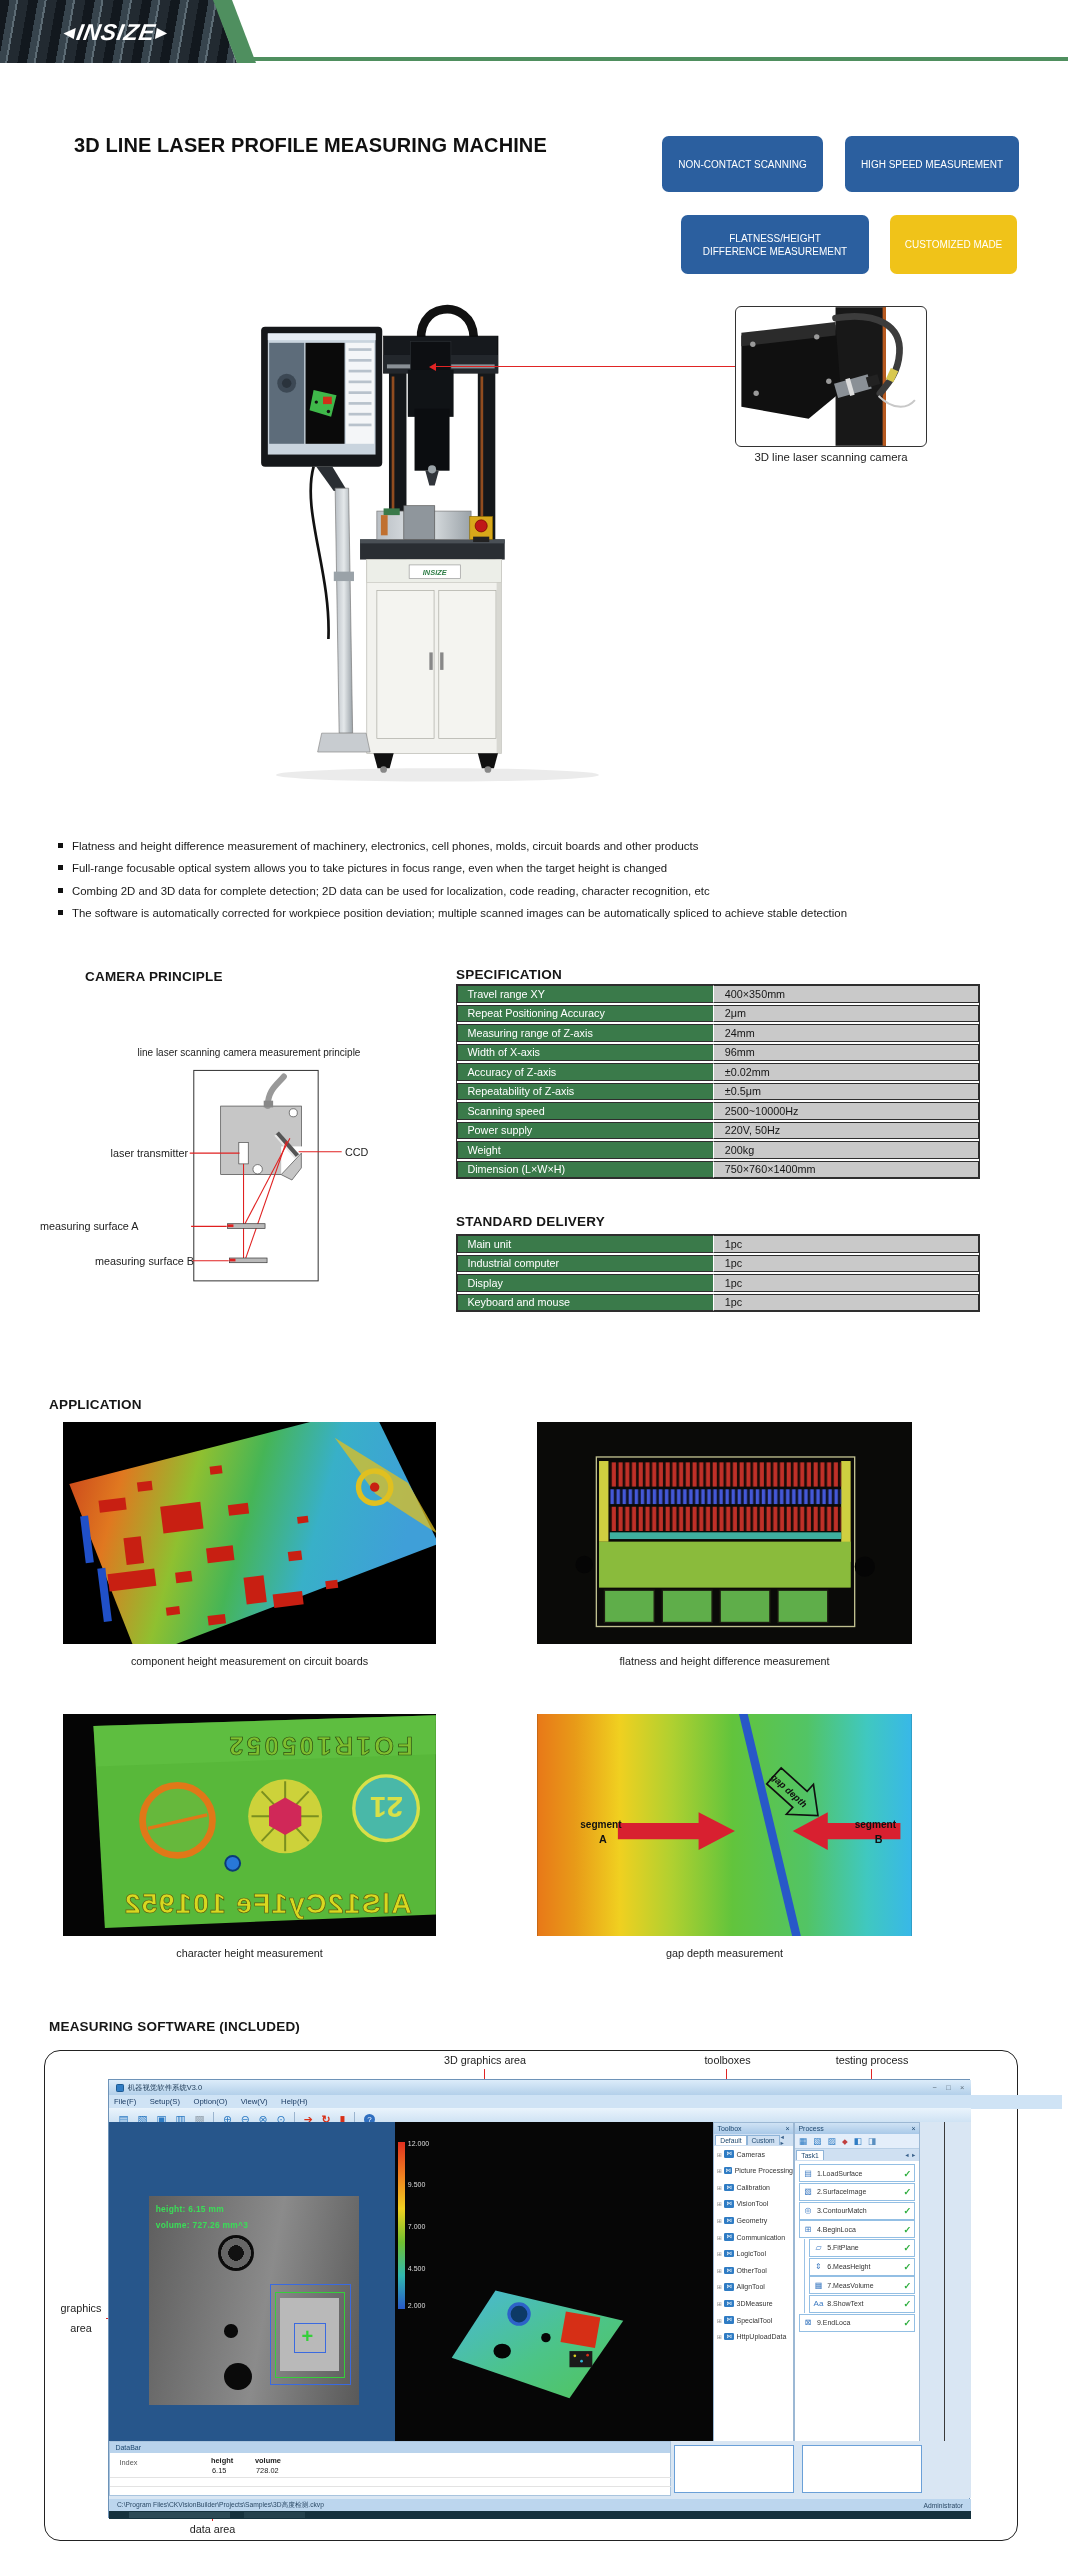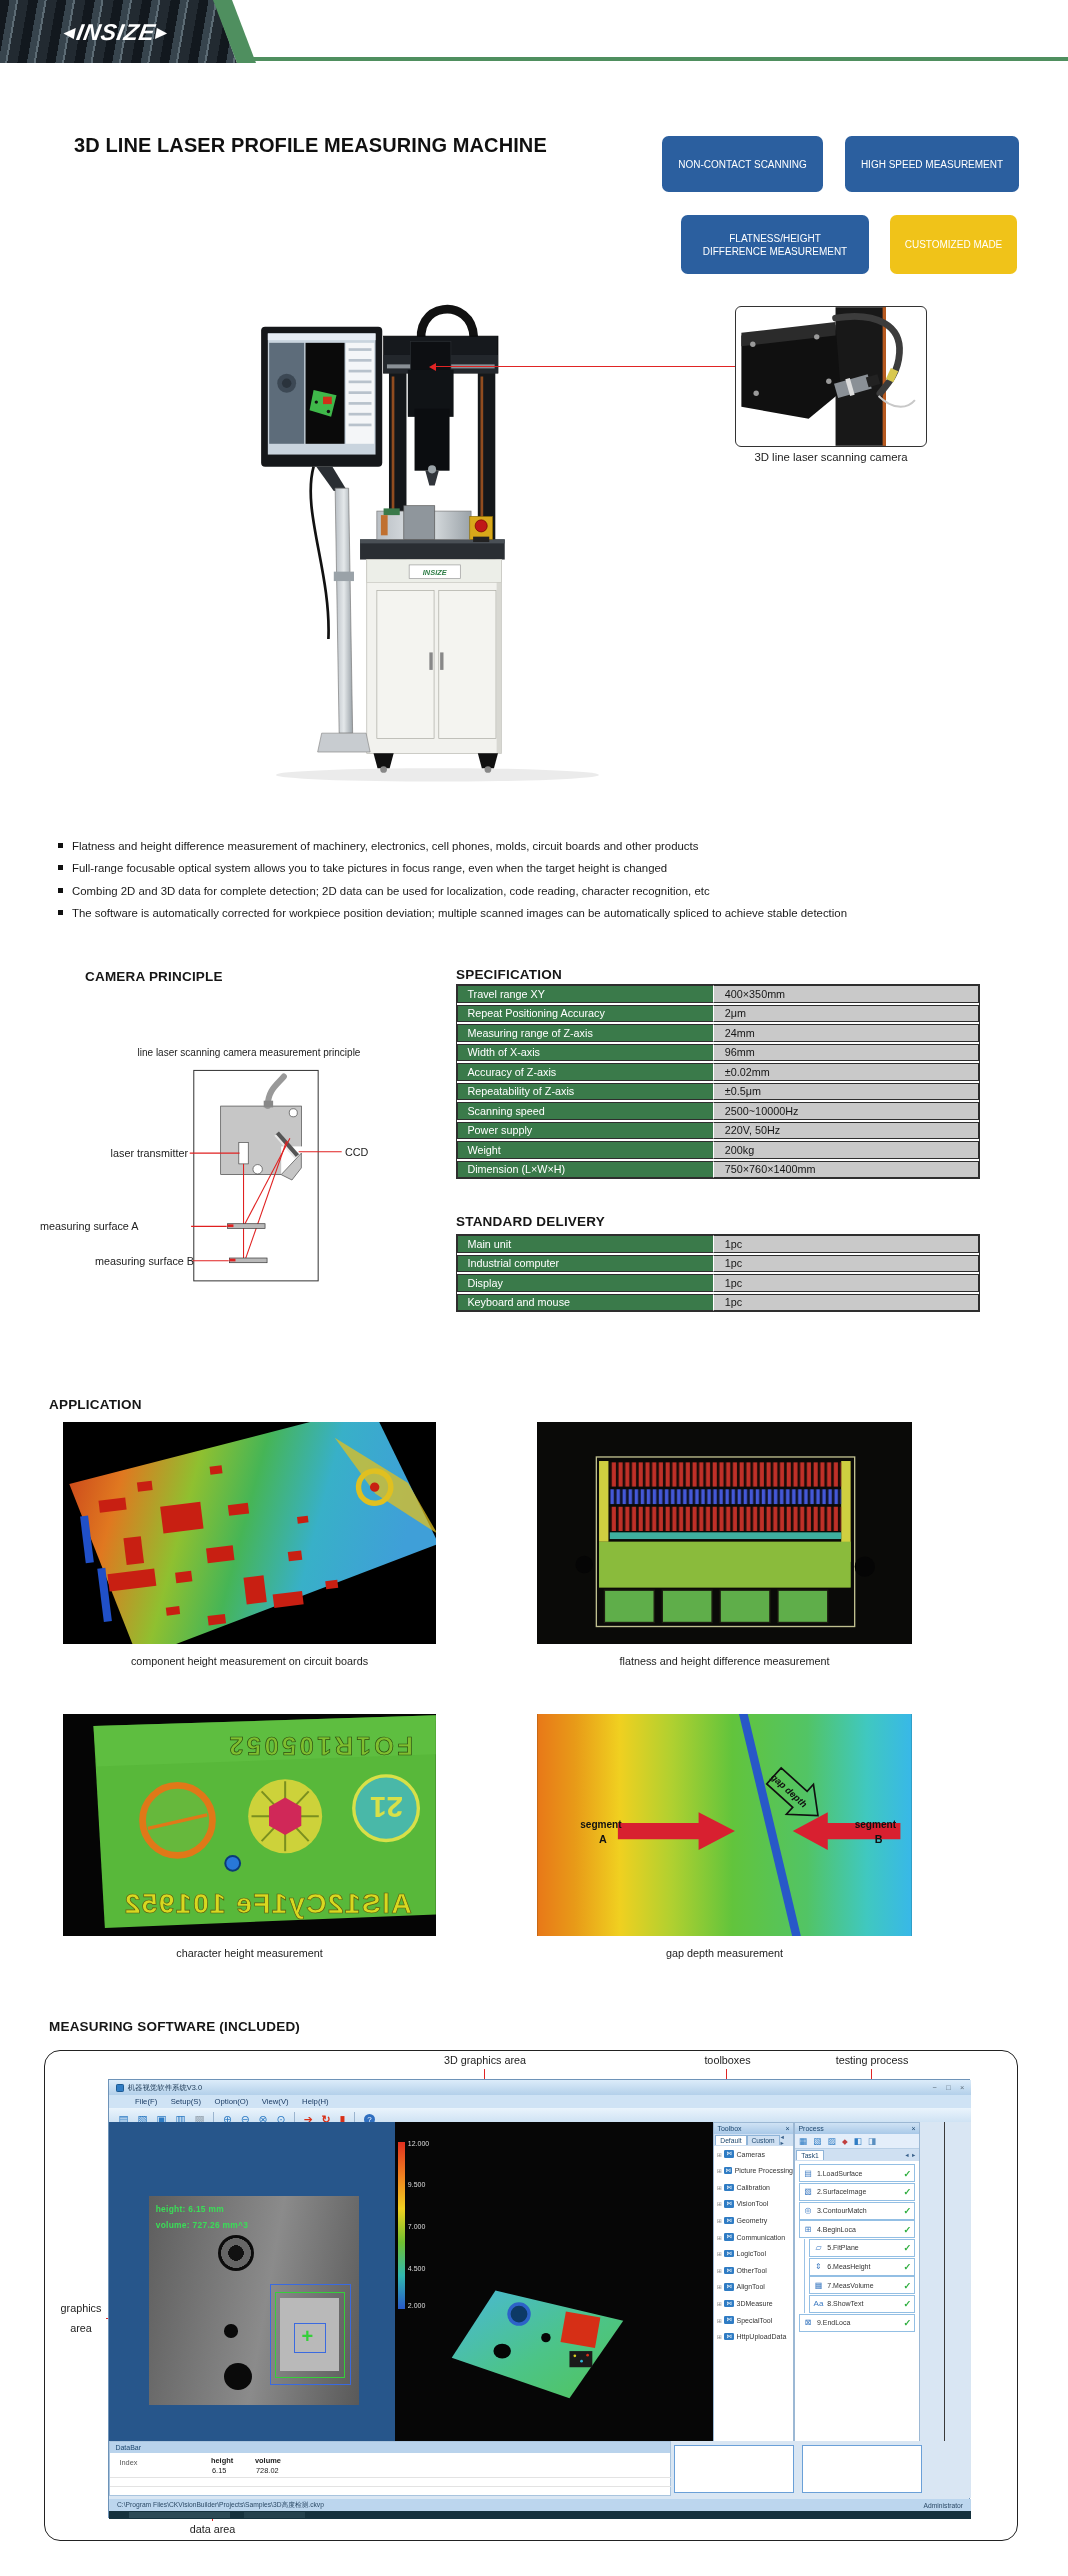--- a/index.html
+++ b/index.html
@@ -33,21 +33,21 @@
 
 .fig{position:absolute;background:#000;overflow:hidden}
 
 #sw-box{position:absolute;left:44px;top:2050px;width:974px;height:491px;border:1.3px solid #222;border-radius:16px;background:#fff}
 .callout{position:absolute;font-size:10.8px;color:#222;text-align:center}
 
 #win{position:absolute;left:108px;top:2079px;width:862px;height:439px;border:0.7px solid #6e93b8;background:#d9e6f3;font-family:"Liberation Sans",sans-serif}
 #w-title{position:absolute;left:0;top:0;width:862px;height:15px;background:linear-gradient(#dcecfa,#b3d0ea);display:flex;align-items:center;padding:0 6.7px;font-size:7.4px;color:#24405c}
 #w-title .appico{width:8px;height:8px;background:#2f7cc4;border:0.7px solid #1c5a94;border-radius:1.3px;margin-right:4px}
 #w-title .ctrls{margin-left:auto;display:flex;gap:9.4px;color:#5a6a78;font-size:7.4px}
-#w-menu{position:absolute;left:0;top:15px;width:862px;height:13.5px;background:#cfe3f5;display:flex;align-items:center;gap:13.5px;padding-left:26px;font-size:7.7px;color:#1c3c64}
+#w-menu{position:absolute;left:0;top:15px;width:953px;height:13.5px;background:#cfe3f5;display:flex;align-items:center;gap:13.5px;padding-left:5px;font-size:7.7px;color:#1c3c64}
 #w-tools{position:absolute;left:0;top:28px;width:862px;height:23.6px;background:linear-gradient(#eaf4fc,#bcd6ee);display:flex;align-items:center;gap:8.8px;padding-left:9.4px}
 #w-tools .ic{font-size:10.8px;line-height:1;color:#2f7cc4}
 #w-tools .sep{width:0.7px;height:15px;background:#9ab4cf}
 #w-main{position:absolute;left:0;top:42px;width:862px;height:320px;background:#d9e6f3}
 #gfx{position:absolute;left:0;top:0;width:314px;height:320px;background:#27568b;overflow:hidden}
 #gfx-img{position:absolute;left:40px;top:74px;width:210px;height:209px;background:linear-gradient(100deg,#5e5e5e,#8b8b8b 55%,#595959)}
 .gtxt{position:absolute;font-size:8.4px;color:#3ade57;font-weight:bold;letter-spacing:0.3px}
 #blk{position:absolute;left:286px;top:0;width:318px;height:320px;background:#060606;overflow:hidden}
 #cbar{position:absolute;left:2.7px;top:20px;width:7.4px;height:167px;background:linear-gradient(#e03020,#f08020,#f0d020,#70c030,#30b8b0,#2858c8)}
 .cbl{position:absolute;left:12.8px;font-size:7px;color:#ddd}

